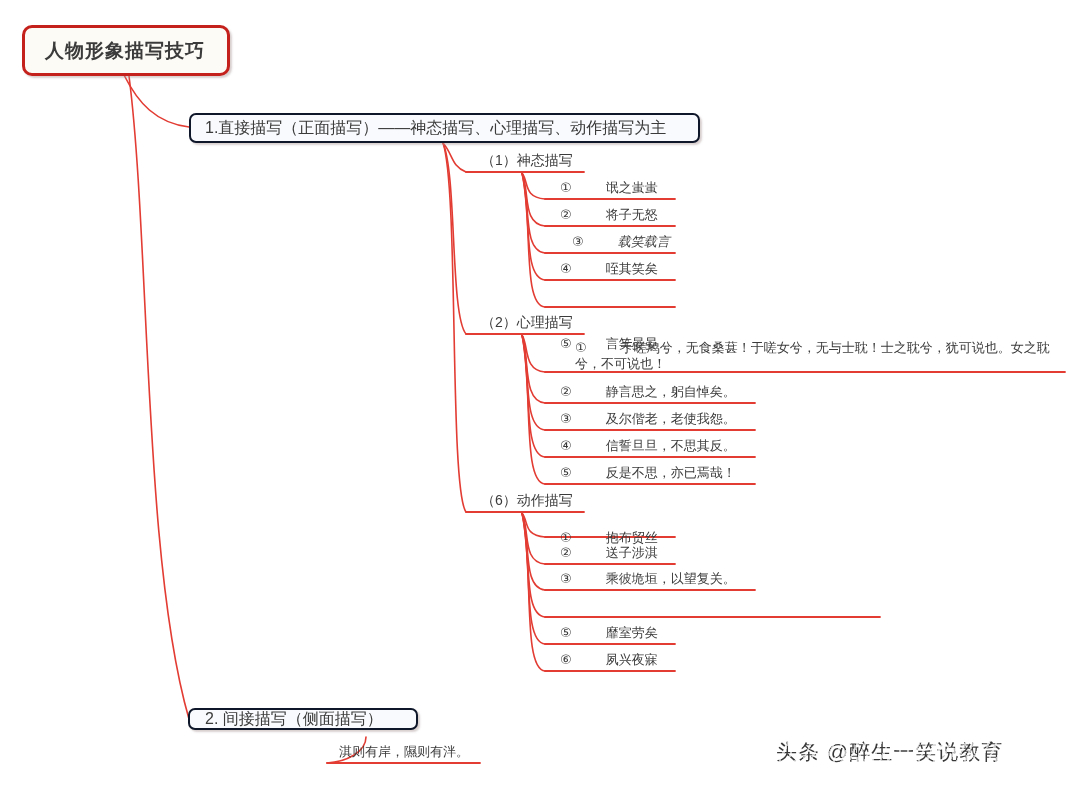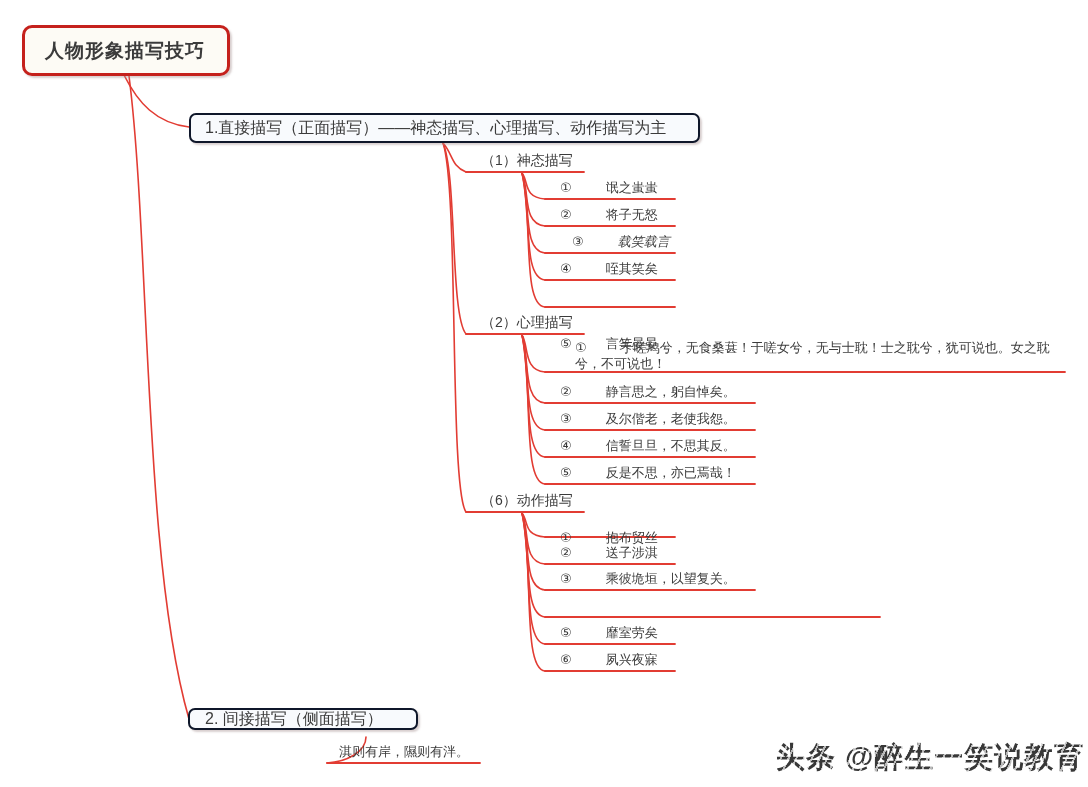--- a/index.html
+++ b/index.html
@@ -51,21 +51,21 @@
   }
   .leaf .num{display:inline-block;margin-right:34px;}
   .leaf.wrap{
     white-space:normal;
     width:484px;
   }
   svg.links{position:absolute;left:0;top:0;pointer-events:none;}
   .watermark{
     position:absolute;
     left:776px;top:738px;
-    font-size:29px;font-weight:bold;letter-spacing:1px;
+    font-size:21px;font-weight:normal;letter-spacing:1px;
     color:#3d3d3d;
     white-space:nowrap;
   }
   @supports ((-webkit-background-clip:text) or (background-clip:text)){
     .watermark{
       background:repeating-linear-gradient(115deg,#383838 0 5px,#b9b9b9 5px 7px);
       -webkit-background-clip:text;
       background-clip:text;
       color:transparent;
     }

